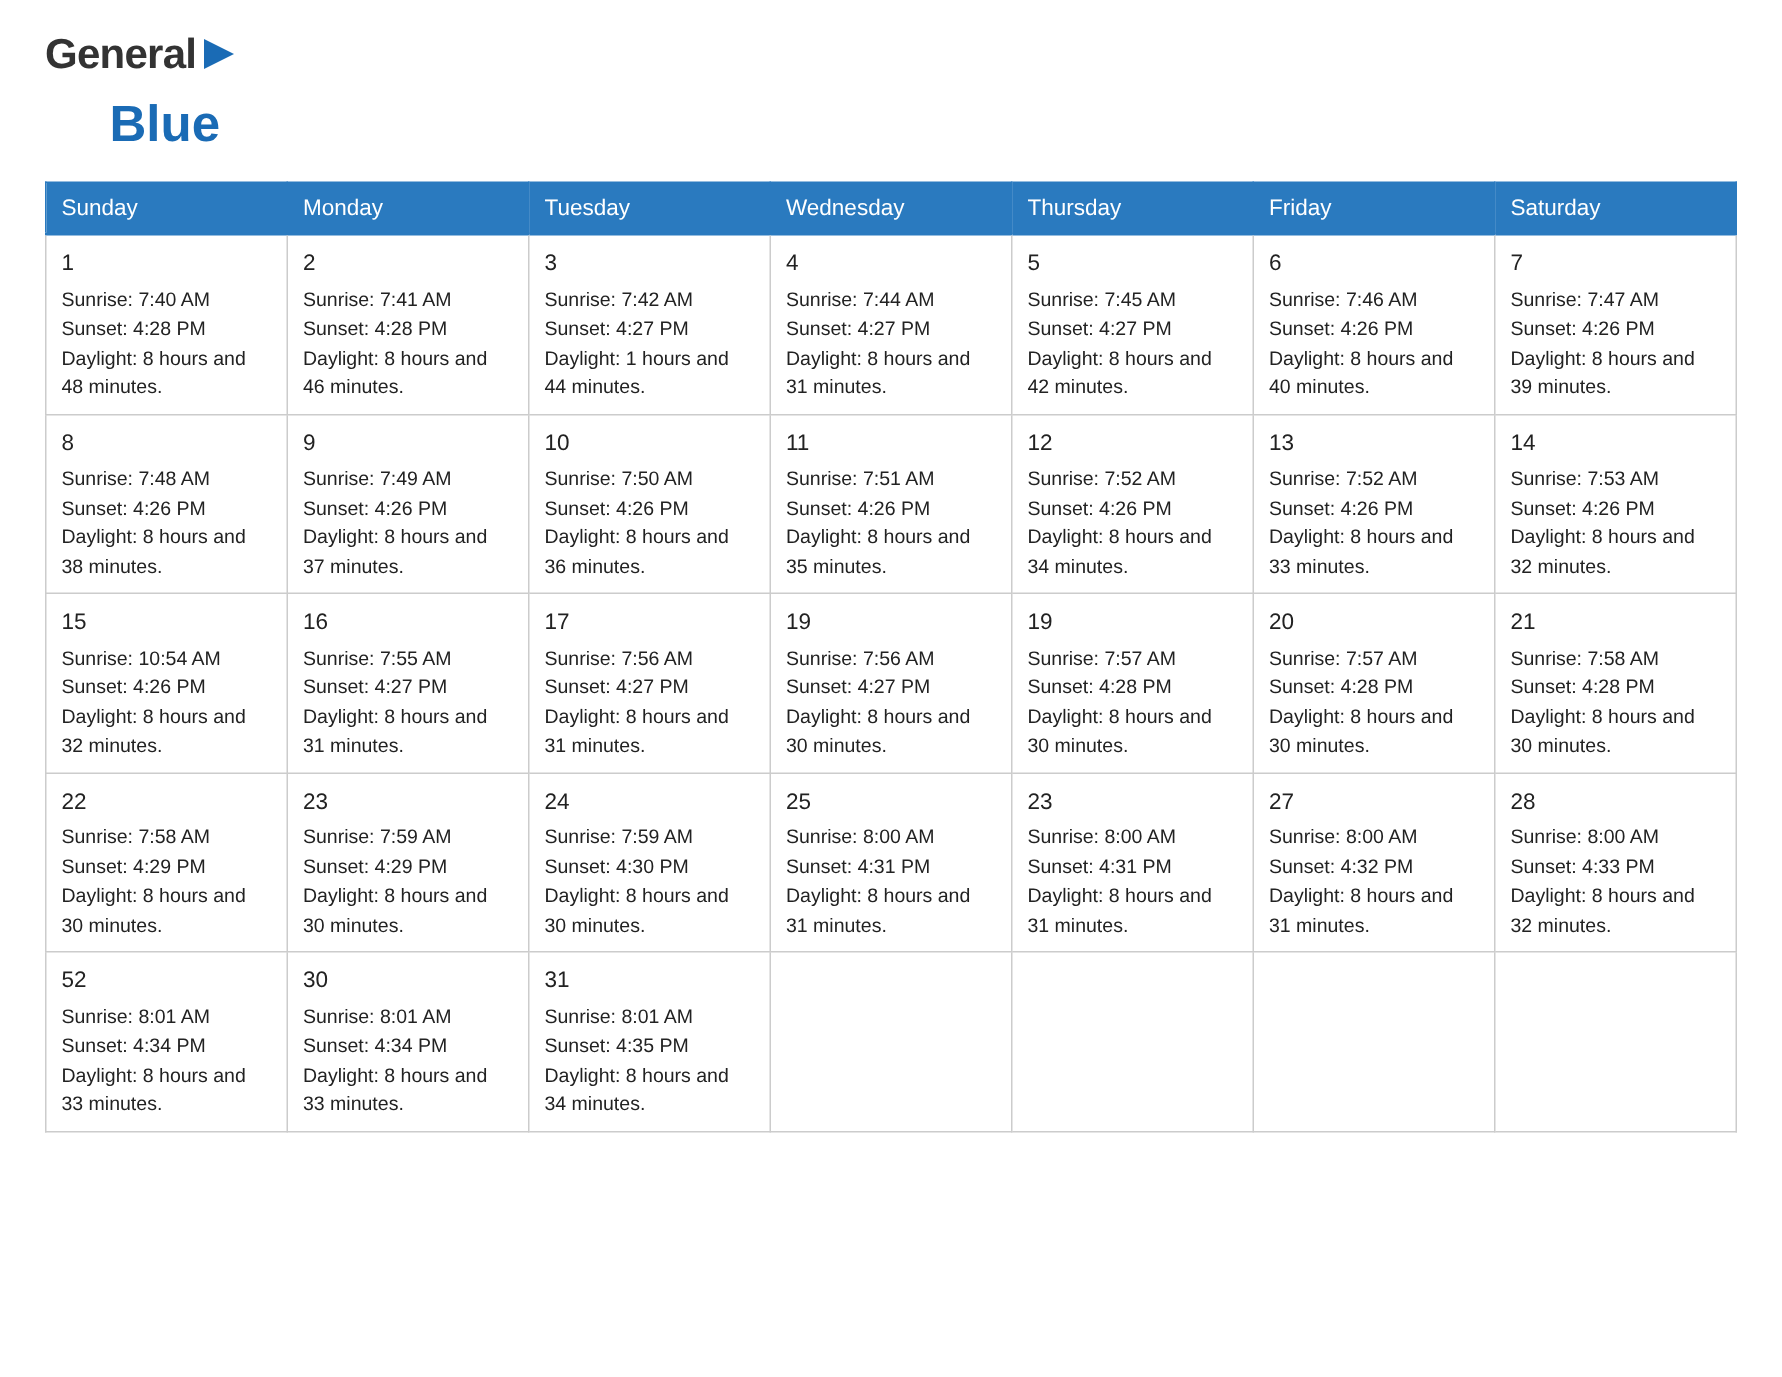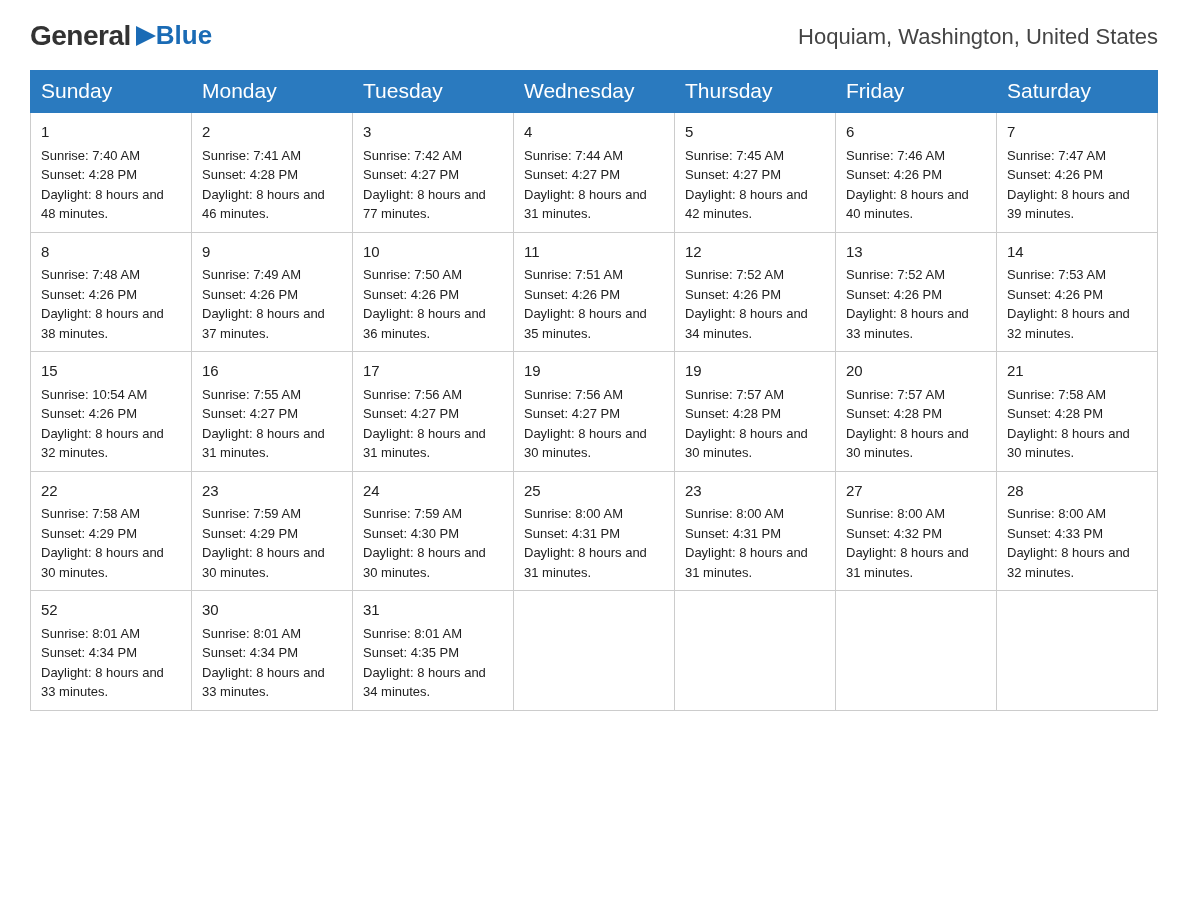--- a/index.html
+++ b/index.html
@@ -31,21 +31,21 @@
       margin-top: 4px;
     }
     table {
       width: 100%;
       border-collapse: collapse;
       table-layout: fixed;
     }
     thead tr th {
       background-color: #2a7abf;
       color: #fff;
-      font-size: 21px;
+      font-size: 15px;
       font-weight: normal;
       padding: 8px 10px;
       text-align: left;
       border: 1px solid #2a7abf;
     }
     tbody tr td {
       vertical-align: top;
       padding: 8px 10px;
       font-size: 13px;
       color: #222;
@@ -60,66 +60,66 @@
       margin-bottom: 2px;
     }
     tbody tr:first-child td {
       border-top: 2px solid #2a7abf;
     }
     tbody tr td:empty {
       background: #fff;
     }
     .logo-wrapper {
       display: flex;
-      flex-direction: row;
+      flex-direction: column;
+      gap: 12px;
     }
     .logo-top-row {
       display: flex;
       align-items: center;
     }
   </style>
 </head>
 <body>
 
 <div class="header">
   <div class="logo-wrapper">
     <div class="logo-top-row">
       <span style="font-size:28px;font-weight:bold;color:#333;letter-spacing:-0.5px;">General</span>
       <span style="display:inline-block;margin-left:5px;margin-top:4px;">
         <svg width="20" height="20" viewBox="0 0 20 20">
             <polygon points="0,0 20,10 0,20" fill="#1a6bb5"></polygon>
           </svg>
       </span>
     </div>
     <div>
-      <span style="font-size:26px;font-weight:bold;color:#1a6bb5;">Blue</span>
+      <span style="font-size:34px;font-weight:bold;color:#1a6bb5;margin-left:43px;">Blue</span>
     </div>
   </div>
   <div class="title-block">
-    <div class="location-title">Hoquiam, Washington, United States</div>
   </div>
 </div>
 
 <table>
   <thead>
     <tr id="header-row">
         <th>Sunday</th>
         <th>Monday</th>
         <th>Tuesday</th>
         <th>Wednesday</th>
         <th>Thursday</th>
         <th>Friday</th>
         <th>Saturday</th>
       </tr>
   </thead>
   <tbody id="calendar-body">
       <tr>
         <td><span class="day-num">1</span><span>Sunrise: 7:40 AM</span><br><span>Sunset: 4:28 PM</span><br><span>Daylight: 8 hours and 48 minutes.</span></td>
         <td><span class="day-num">2</span><span>Sunrise: 7:41 AM</span><br><span>Sunset: 4:28 PM</span><br><span>Daylight: 8 hours and 46 minutes.</span></td>
-        <td><span class="day-num">3</span><span>Sunrise: 7:42 AM</span><br><span>Sunset: 4:27 PM</span><br><span>Daylight: 8 hours and 77 minutes.</span></td>
+        <td><span class="day-num">3</span><span>Sunrise: 7:42 AM</span><br><span>Sunset: 4:27 PM</span><br><span>Daylight: 1 hours and 44 minutes.</span></td>
         <td><span class="day-num">4</span><span>Sunrise: 7:44 AM</span><br><span>Sunset: 4:27 PM</span><br><span>Daylight: 8 hours and 31 minutes.</span></td>
         <td><span class="day-num">5</span><span>Sunrise: 7:45 AM</span><br><span>Sunset: 4:27 PM</span><br><span>Daylight: 8 hours and 42 minutes.</span></td>
         <td><span class="day-num">6</span><span>Sunrise: 7:46 AM</span><br><span>Sunset: 4:26 PM</span><br><span>Daylight: 8 hours and 40 minutes.</span></td>
         <td><span class="day-num">7</span><span>Sunrise: 7:47 AM</span><br><span>Sunset: 4:26 PM</span><br><span>Daylight: 8 hours and 39 minutes.</span></td>
       </tr>
       <tr>
         <td><span class="day-num">8</span><span>Sunrise: 7:48 AM</span><br><span>Sunset: 4:26 PM</span><br><span>Daylight: 8 hours and 38 minutes.</span></td>
         <td><span class="day-num">9</span><span>Sunrise: 7:49 AM</span><br><span>Sunset: 4:26 PM</span><br><span>Daylight: 8 hours and 37 minutes.</span></td>
         <td><span class="day-num">10</span><span>Sunrise: 7:50 AM</span><br><span>Sunset: 4:26 PM</span><br><span>Daylight: 8 hours and 36 minutes.</span></td>
         <td><span class="day-num">11</span><span>Sunrise: 7:51 AM</span><br><span>Sunset: 4:26 PM</span><br><span>Daylight: 8 hours and 35 minutes.</span></td>

